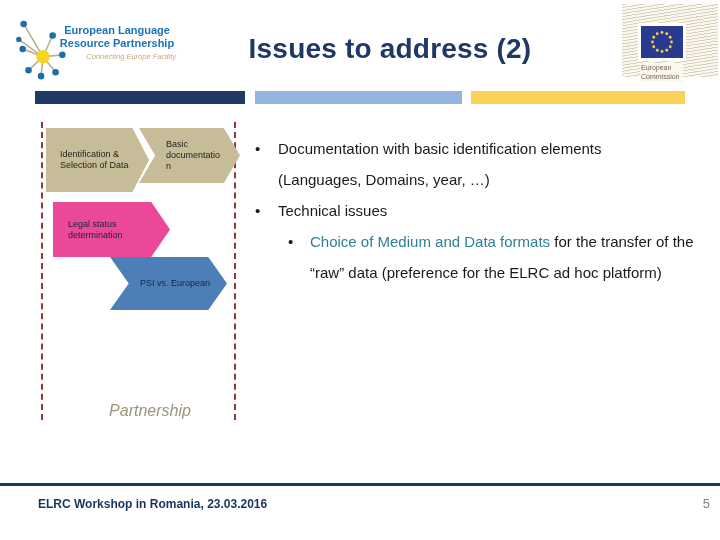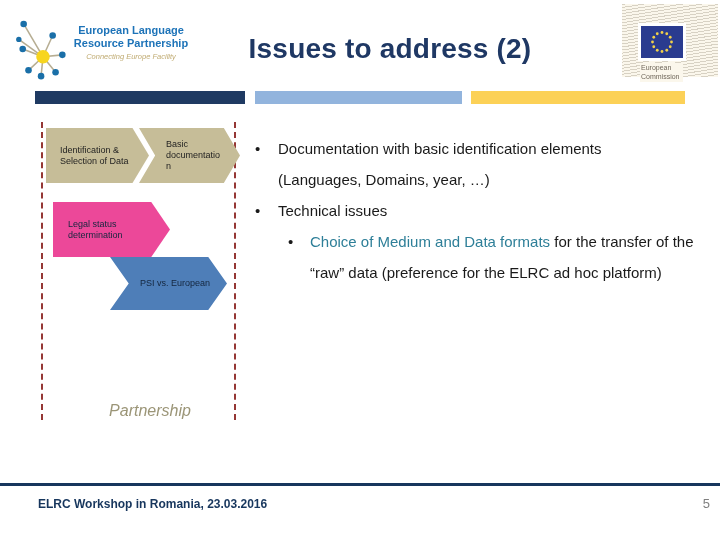--- a/index.html
+++ b/index.html
@@ -4,23 +4,23 @@
 <style>
   html,body{margin:0;padding:0;background:#e9e9e9;}
   .slide{
     position:relative;width:720px;height:540px;background:#ffffff;overflow:hidden;
     font-family:"Liberation Sans",sans-serif;margin:0 auto;
   }
 
   
   .elrc-logo{position:absolute;left:10px;top:10px;width:165px;height:80px;}
   .elrc-icon{position:absolute;left:4px;top:6px;}
-  .elrc-text{position:absolute;left:48px;top:14px;width:118px;text-align:center;margin-left:14px;}
+  .elrc-text{position:absolute;left:48px;top:14px;width:118px;text-align:center;}
   .elrc-name{font-size:11px;font-weight:bold;color:#1d73b8;line-height:13px;}
-  .elrc-tagline{font-size:7.5px;font-style:italic;color:#c0ab72;margin-top:2px;}
+  .elrc-tagline{font-size:7.5px;font-style:italic;color:#c0ab72;margin-top:2px;text-align:right;}
 
   .page-title{
     position:absolute;left:170px;top:33px;width:440px;text-align:center;
     font-size:28px;font-weight:bold;color:#1f3864;letter-spacing:0.2px;
   }
 
   .ec-logo{position:absolute;left:620px;top:0;width:100px;height:92px;}
   .ec-lines{
     position:absolute;left:2px;top:4px;width:96px;height:73px;background:#fbf7ec;
     background-image:repeating-linear-gradient(171deg, rgba(140,130,110,0.32) 0 1px, rgba(0,0,0,0) 1px 3px);
@@ -40,21 +40,21 @@
   
   .guide{position:absolute;top:122px;height:298px;width:0;border-left:2px dashed #953735;}
   .guide-left{left:41px;}
   .guide-right{left:234px;}
 
   .step{
     position:absolute;box-sizing:border-box;display:flex;align-items:center;
     font-size:9px;line-height:11px;color:#1f1f1f;
   }
   .step .lbl{display:block;overflow-wrap:anywhere;}
-  .step-1{left:46px;top:128px;width:103px;height:55px;background:#c6bd98;
+  .step-1{left:46px;top:128px;width:103px;height:64px;background:#c6bd98;
     clip-path:polygon(0 0,84% 0,100% 50%,84% 100%,0 100%);padding-left:14px;padding-right:20px;}
   .step-2{left:139px;top:128px;width:101px;height:55px;background:#c6bd98;
     clip-path:polygon(0 0,84% 0,100% 50%,84% 100%,0 100%,16% 50%);padding-left:27px;padding-right:18px;}
   .step-3{left:53px;top:202px;width:117px;height:55px;background:#ec4899;color:#14263e;
     clip-path:polygon(0 0,84% 0,100% 50%,84% 100%,0 100%);padding-left:15px;padding-right:19px;}
   .step-4{left:110px;top:257px;width:117px;height:53px;background:#4e7eb8;color:#14263e;
     clip-path:polygon(0 0,84% 0,100% 50%,84% 100%,0 100%,16% 50%);padding-left:30px;padding-right:16px;}
 
   .partnership{
     position:absolute;left:55px;top:402px;width:190px;text-align:center;

